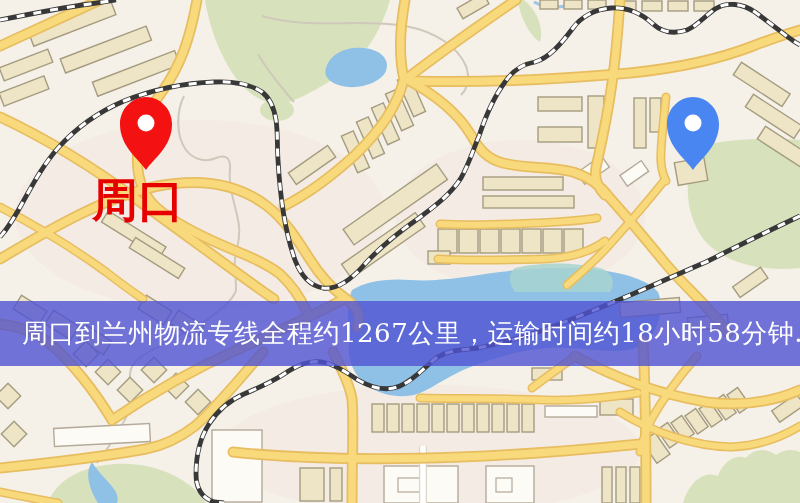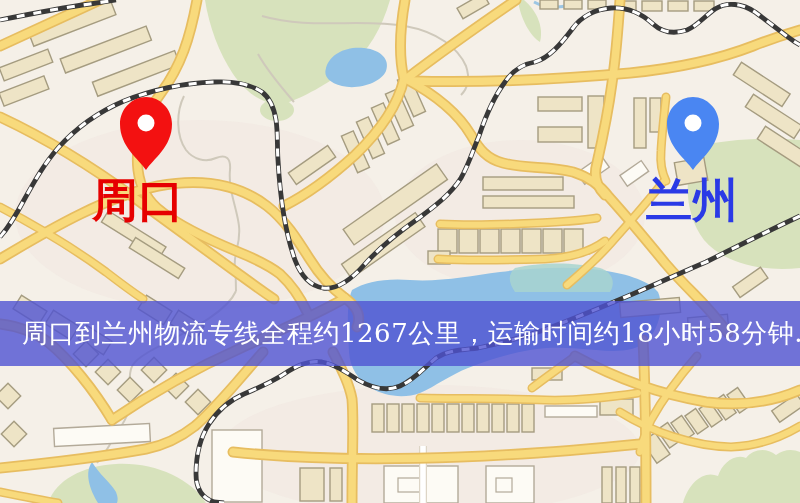--- a/index.html
+++ b/index.html
@@ -271,18 +271,17 @@
       <path d="M0,0 C-7,-11 -26,-23 -26,-46 C-26,-61 -14,-73 0,-73 C14,-73 26,-61 26,-46 C26,-23 7,-11 0,0 Z" fill="var(--origin-pin,#f31111)"></path>
       <circle cx="0" cy="-47" r="8.5" fill="#ffffff"></circle>
     </g>
     <g transform="translate(693,170)">
       <path d="M0,0 C-7,-11 -26,-23 -26,-46 C-26,-61 -14,-73 0,-73 C14,-73 26,-61 26,-46 C26,-23 7,-11 0,0 Z" fill="var(--destination-pin,#4a86f2)"></path>
       <circle cx="0" cy="-47" r="8.5" fill="#ffffff"></circle>
     </g>
   </svg>
 
   <div class="place-label origin-label">周口</div>
-  <div class="place-label destination-label">兰州</div>
 
   <div class="banner">
     <span>周口到兰州物流专线全程约1267公里，运输时间约18小时58分钟.</span>
   </div>
 </div>
 
 </body></html>

